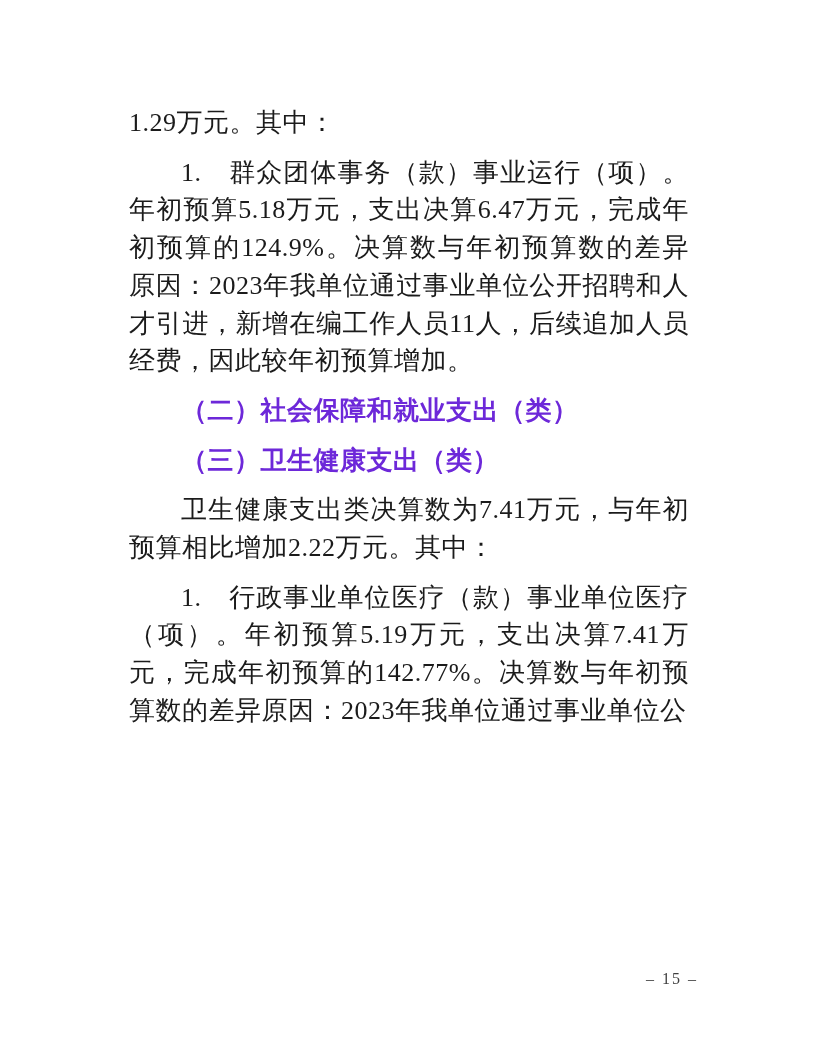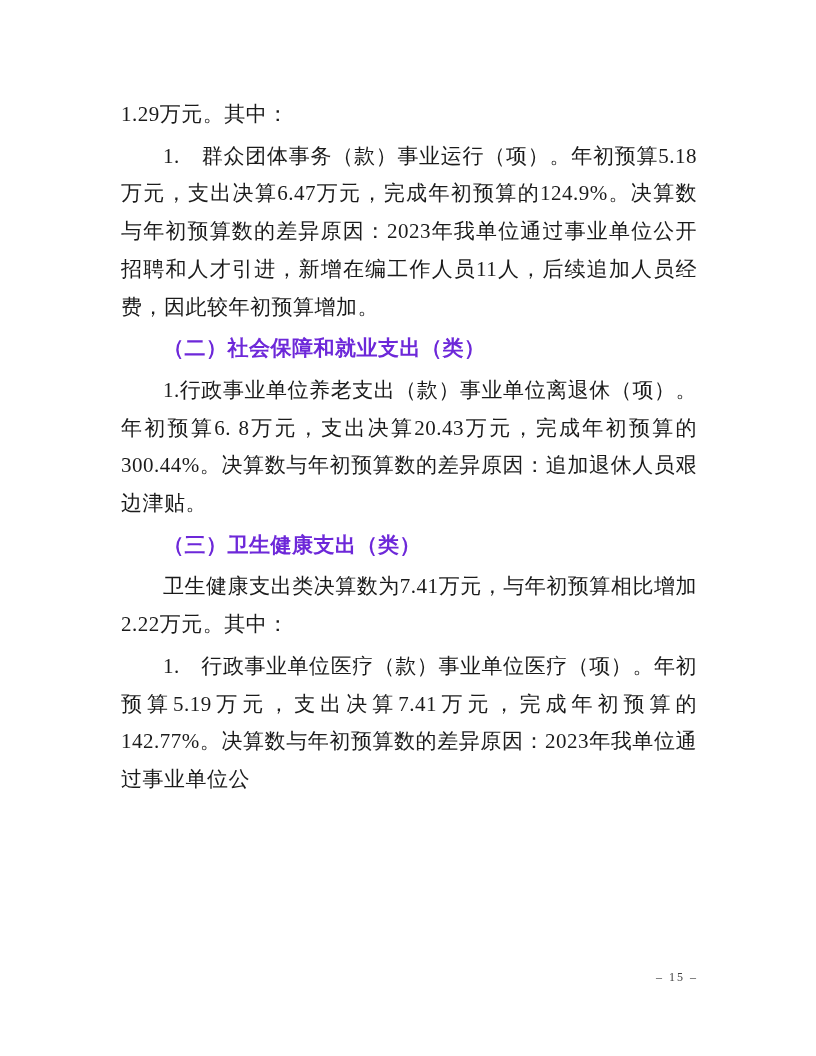--- a/index.html
+++ b/index.html
@@ -20,56 +20,55 @@
     inset: 0;
     background: #ffffff;
   }
   .content {
     position: absolute;
     left: 117px;
     top: 92px;
     width: 584px;
   }
   .content p {
-    margin: 4px;
-    font-size: 21px;
+    margin: 12px;
+    font-size: 26px;
     line-height: 37.7px;
     text-align: justify;
     letter-spacing: 0.5px;
   }
   p.body-par {
     text-indent: 2em;
   }
   p.no-indent {
     text-indent: 0;
   }
   p.heading {
     font-weight: bold;
     text-indent: 2em;
     color: #6d28d9;
   }
   .footer {
     position: absolute;
     top: 970px;
     right: 118px;
-    font-size: 12px;
+    font-size: 16px;
     color: #3f3f3f;
     letter-spacing: 2px;
     font-family: "Liberation Serif", "DejaVu Serif", serif;
   }
 </style>
 </head>
 <body>
 
 <div class="page">
   <div class="content">
     <p class="body-par no-indent">1.29万元。其中：</p>
     <p class="body-par">1.　群众团体事务（款）事业运行（项）。年初预算5.18万元，支出决算6.47万元，完成年初预算的124.9%。决算数与年初预算数的差异原因：2023年我单位通过事业单位公开招聘和人才引进，新增在编工作人员11人，后续追加人员经费，因此较年初预算增加。</p>
     <p class="heading">（二）社会保障和就业支出（类）</p>
-    <p class="body-par">1.行政事业单位养老支出（款）事业单位离退休（项）。年初预算6. 8万元，支出决算20.43万元，完成年初预算的300.44%。决算数与年初预算数的差异原因：追加退休人员艰边津贴。</p>
     <p class="heading">（三）卫生健康支出（类）</p>
     <p class="body-par">卫生健康支出类决算数为7.41万元，与年初预算相比增加2.22万元。其中：</p>
     <p class="body-par">1.　行政事业单位医疗（款）事业单位医疗（项）。年初预算5.19万元，支出决算7.41万元，完成年初预算的142.77%。决算数与年初预算数的差异原因：2023年我单位通过事业单位公</p>
   </div>
 
   <div class="footer">
     <span>– 15 –</span>
   </div>
 </div>
 

